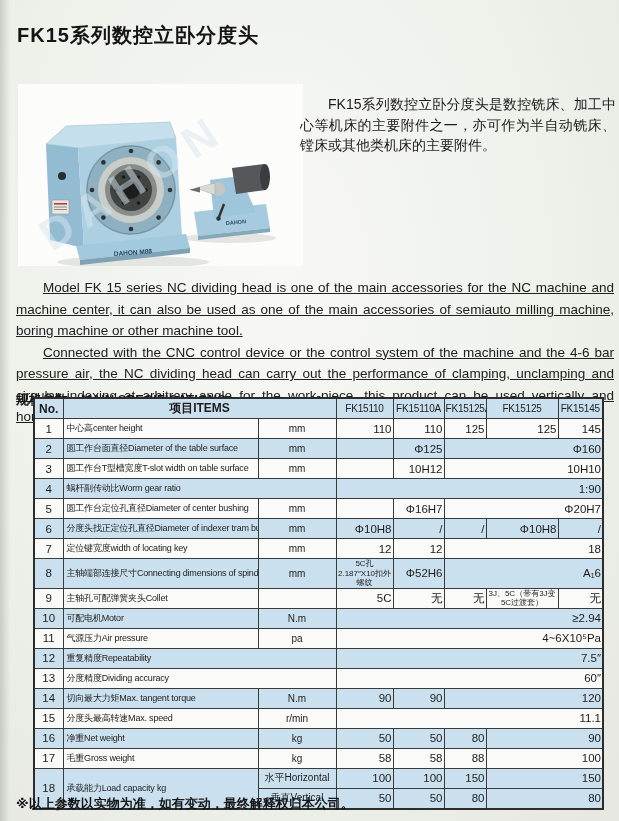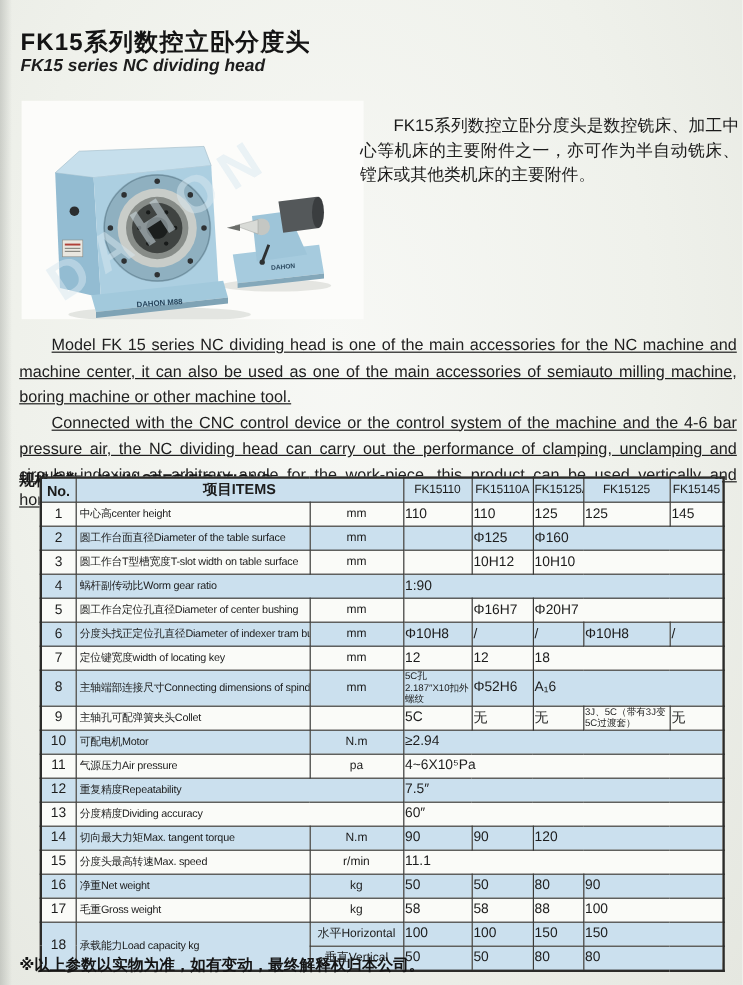--- a/index.html
+++ b/index.html
@@ -29,33 +29,32 @@
   .spec-table-wrap{position:absolute;left:33px;top:397px;}
   table{border-collapse:collapse;table-layout:fixed;width:569px;background:#fafbf8;border-radius:15px;}
   td,th{border:1px solid #3a3a38;overflow:hidden;padding:0 1px;height:19px;}
   table{border:2px solid #2c2c2a;}
   tr.shade td,tr.shade th{background:#cbe0ee;}
   th.k-h{font-size:10px;font-weight:500;letter-spacing:-0.2px;text-align:center;white-space:nowrap;}
   th.k-hitem{font-size:12px;font-weight:700;text-align:center;}
   td.k-no{text-align:center;font-size:11.5px;}
   td.k-item{text-align:left;padding:0 3px;font-size:9px;letter-spacing:-0.2px;white-space:nowrap;}
   td.k-unit{text-align:center;font-size:10px;white-space:nowrap;}
-  td.k-val{text-align:left;font-size:11.5px;}
-  td.k-valsm{font-size:8px;line-height:1.2;}
+  td.k-val{text-align:right;font-size:11.5px;}
+  td.k-valsm{text-align:center;font-size:8px;line-height:1.2;}
   
   .footnote{position:absolute;left:16px;top:795px;font-size:13px;font-weight:bold;color:#151515;}
 </style>
 </head>
 <body>
 
 <div id="page">
   <div class="edge-shadow"></div>
 
   <div class="title-cn">FK15系列数控立卧分度头</div>
-  <div class="title-en">FK15 series NC dividing head</div>
 
   <div class="photo">
     <svg width="285" height="182" viewBox="0 0 285 182">
 
       <ellipse cx="115" cy="178" rx="76" ry="6" fill="#d9dcd6" opacity="0.7"></ellipse>
       <ellipse cx="212" cy="154" rx="46" ry="5" fill="#dadcd6" opacity="0.7"></ellipse>
 
       <g>
         <polygon points="28,60 48,42 152,38 158,54 60,64" fill="#c6dfec" stroke="#9db8c6" stroke-width="0.5"></polygon>
         <polygon points="28,60 60,64 66,164 32,156" fill="#93bcd2"></polygon>

